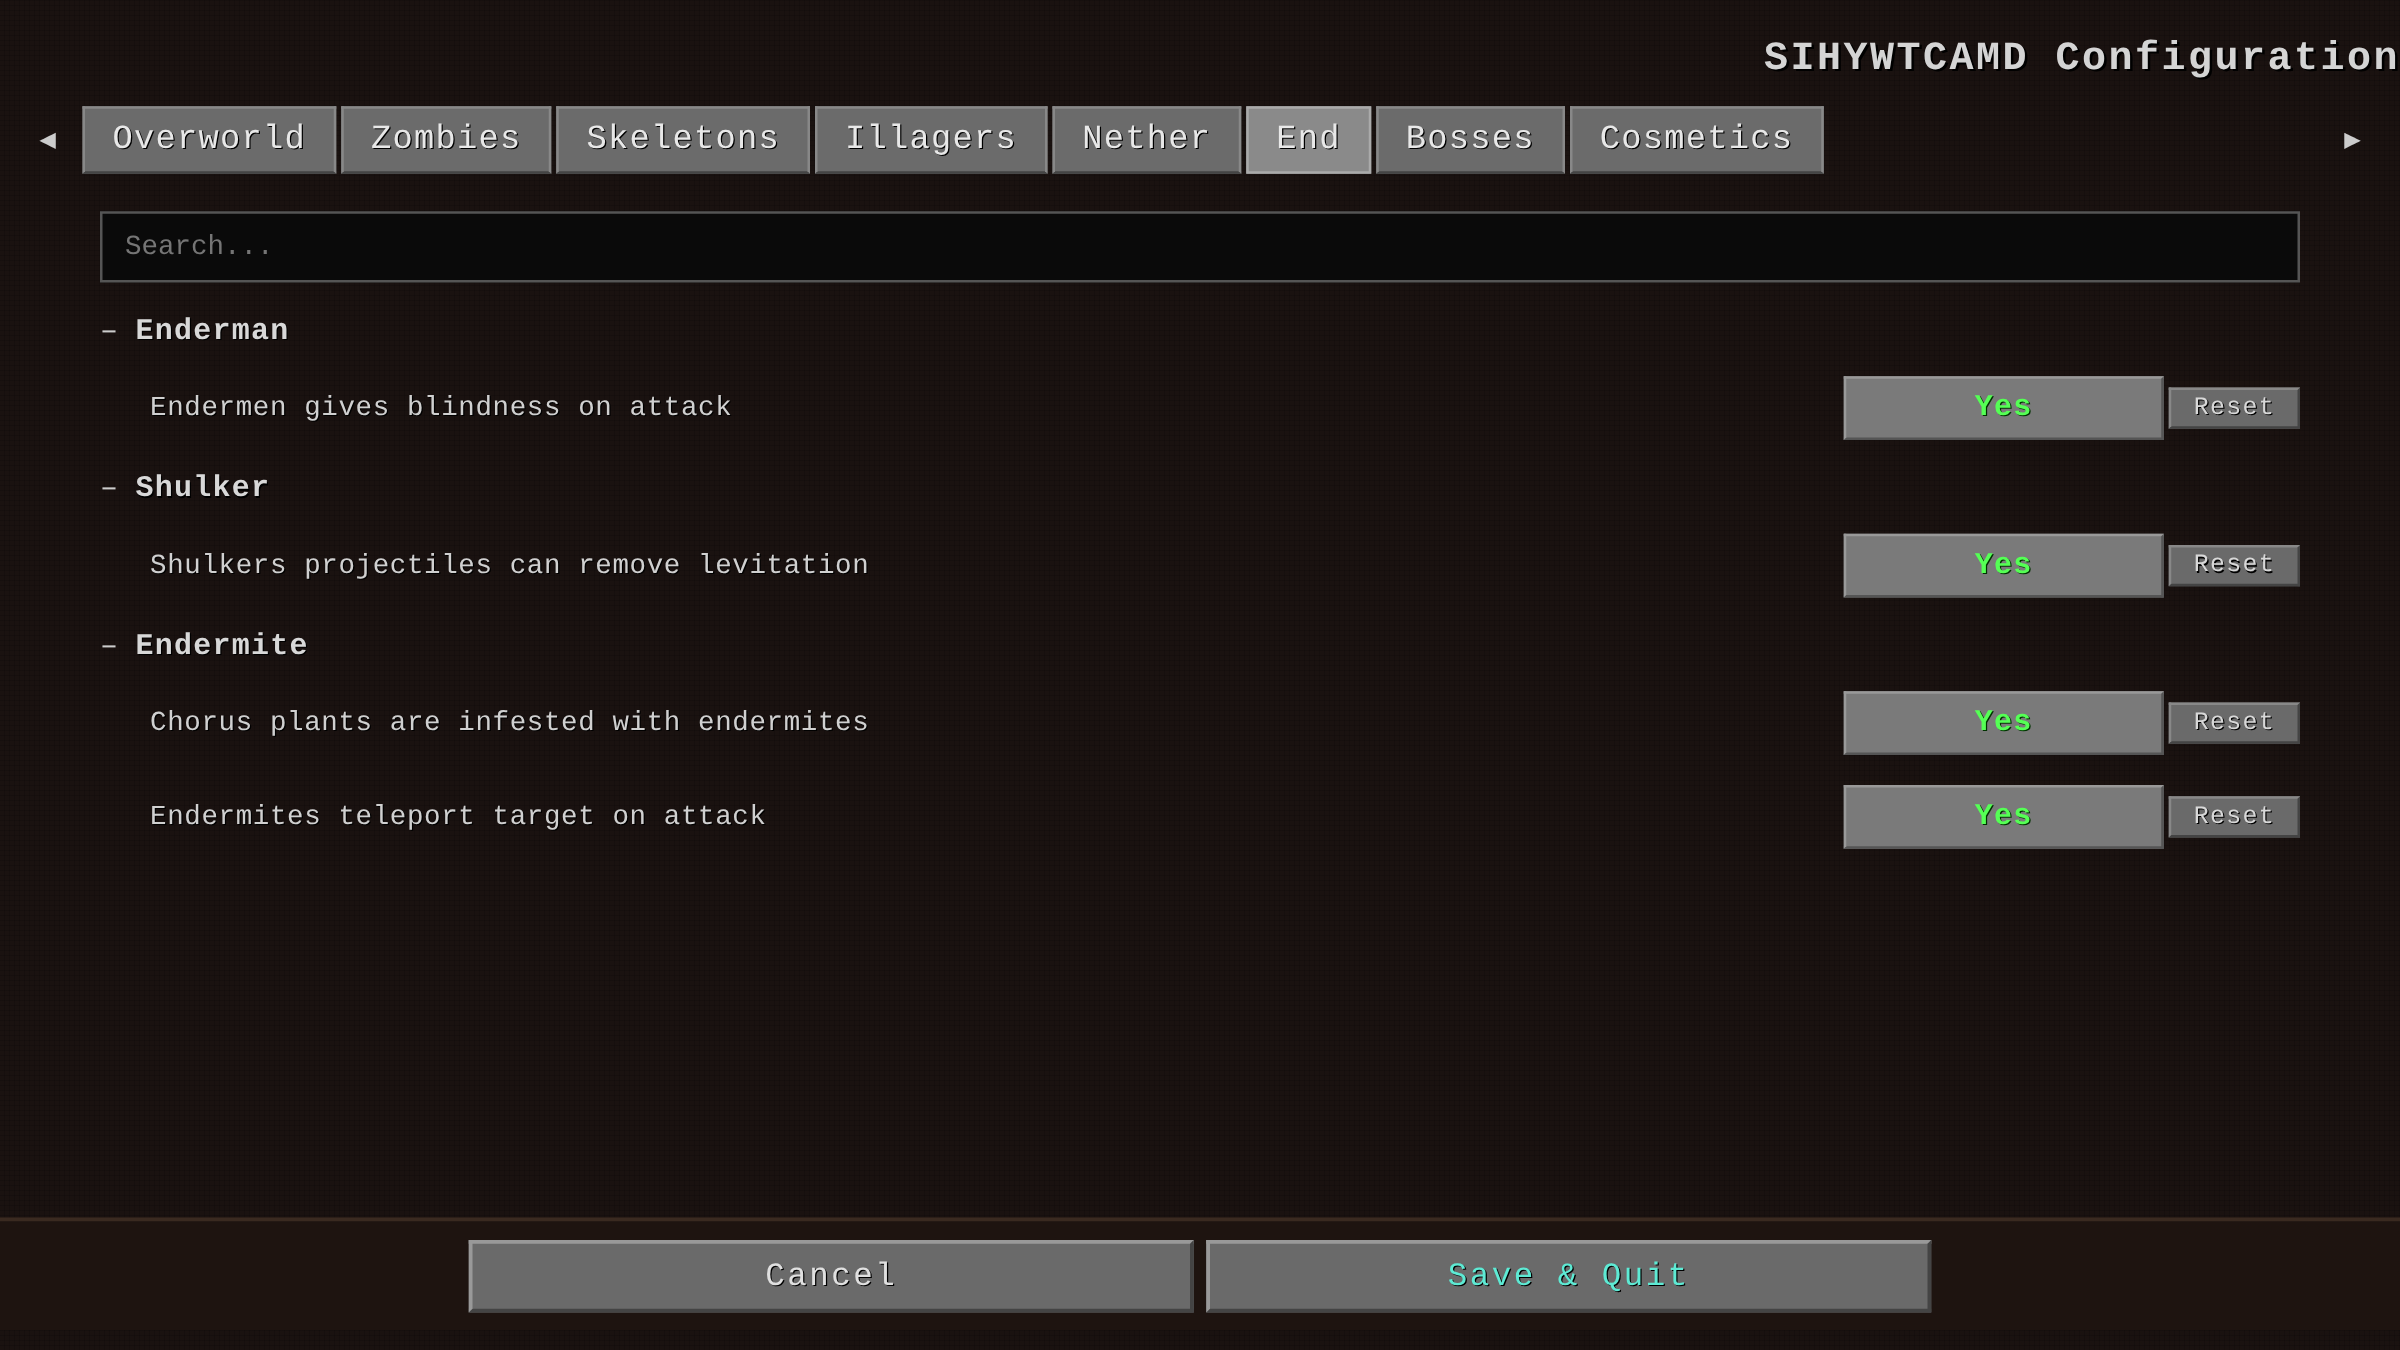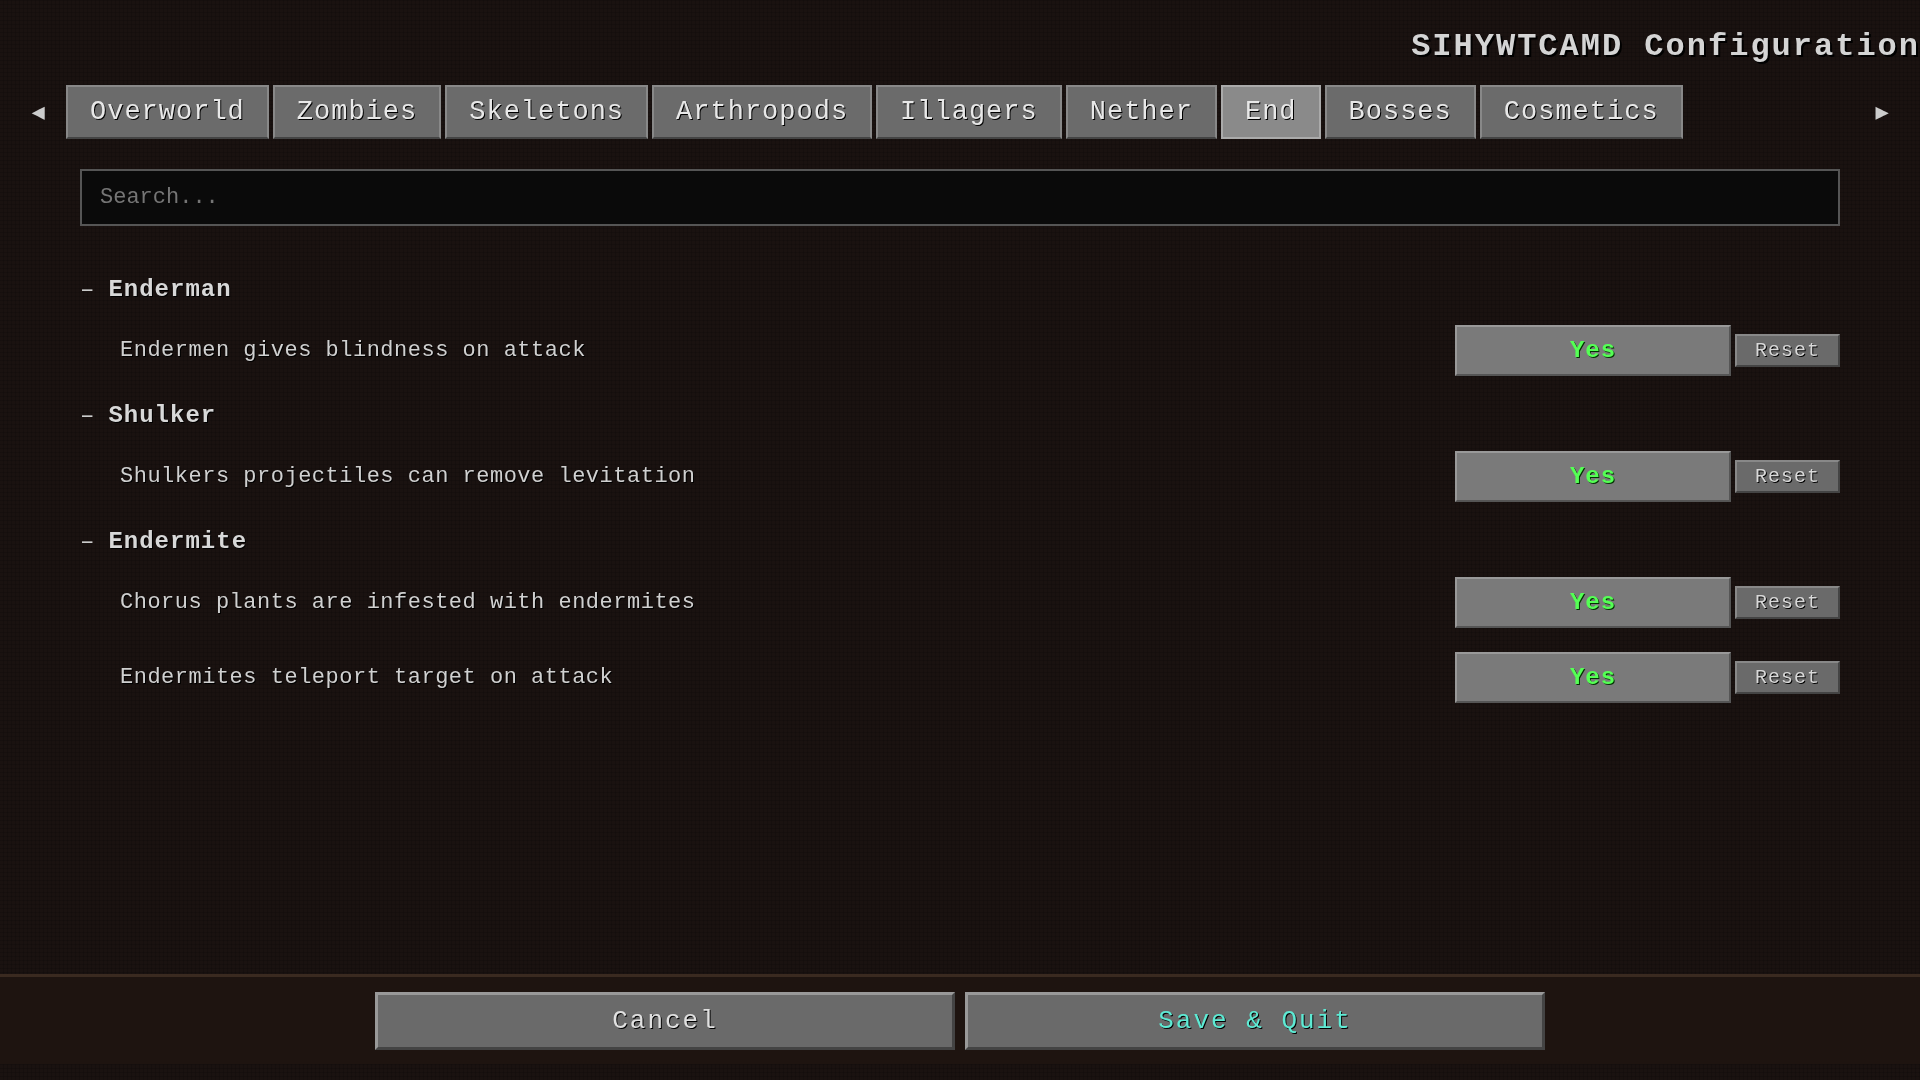--- a/index.html
+++ b/index.html
@@ -93,21 +93,21 @@
     }
 
     .search-bar {
       width: 100%;
       background: #0a0a0a;
       border: 2px solid #555;
       color: #999;
       font-family: 'Courier New', Courier, monospace;
       font-size: 22px;
       padding: 14px 18px;
-      margin-bottom: 36px;
+      margin-bottom: 12px;
       outline: none;
     }
 
     .section-header {
       display: flex;
       align-items: center;
       gap: 14px;
       margin-bottom: 10px;
       margin-top: 14px;
     }
@@ -150,21 +150,21 @@
     .btn-yes {
       background: #7a7a7a;
       border: 2px solid #999;
       border-right: 2px solid #555;
       border-bottom: 2px solid #555;
       color: #55ff55;
       font-family: 'Courier New', Courier, monospace;
       font-size: 24px;
       font-weight: bold;
       padding: 10px 0;
-      width: 276px;
+      width: 256px;
       text-align: center;
       cursor: pointer;
       text-shadow: 1px 1px 0 #003300;
       letter-spacing: 1px;
     }
 
     .btn-reset {
       background: #6a6a6a;
       border: 2px solid #888;
       border-right: 2px solid #444;
@@ -227,21 +227,20 @@
 <body>
 
 <div class="page-title">SIHYWTCAMD Configuration</div>
 
 <div class="nav-bar">
   <div class="nav-arrow">◀</div>
   <div class="nav-tabs">
     <button class="nav-tab">Overworld</button>
     <button class="nav-tab">Zombies</button>
     <button class="nav-tab">Skeletons</button>
-    <button class="nav-tab">Arthropods</button>
     <button class="nav-tab">Illagers</button>
     <button class="nav-tab">Nether</button>
     <button class="nav-tab active">End</button>
     <button class="nav-tab">Bosses</button>
     <button class="nav-tab">Cosmetics</button>
   </div>
   <div class="nav-arrow">▶</div>
 </div>
 
 <div class="content-area">

